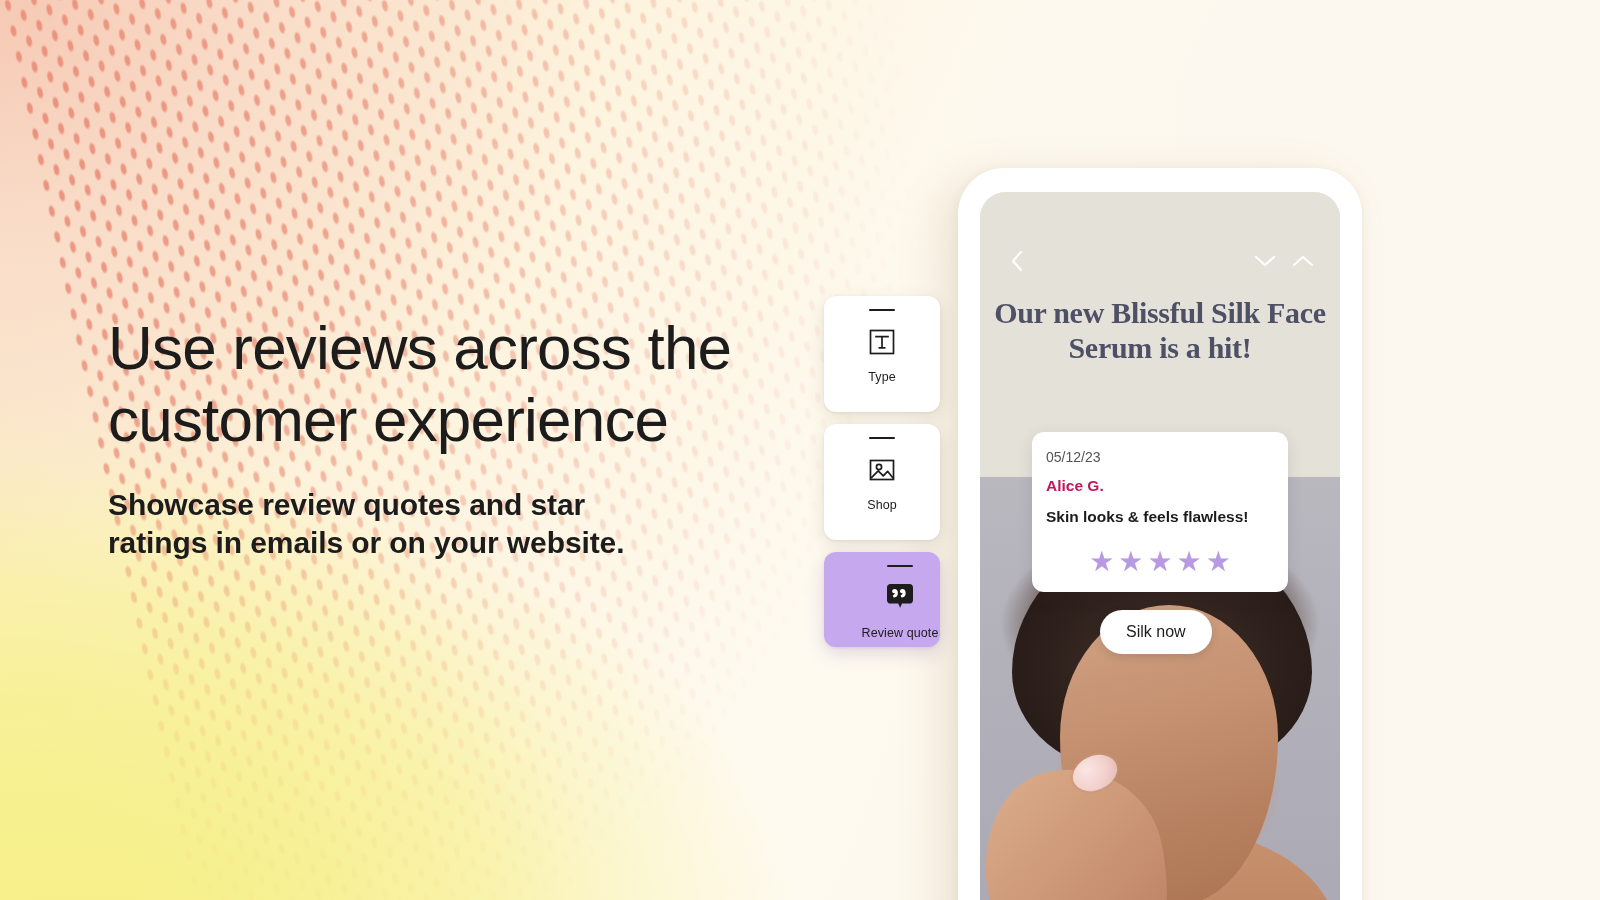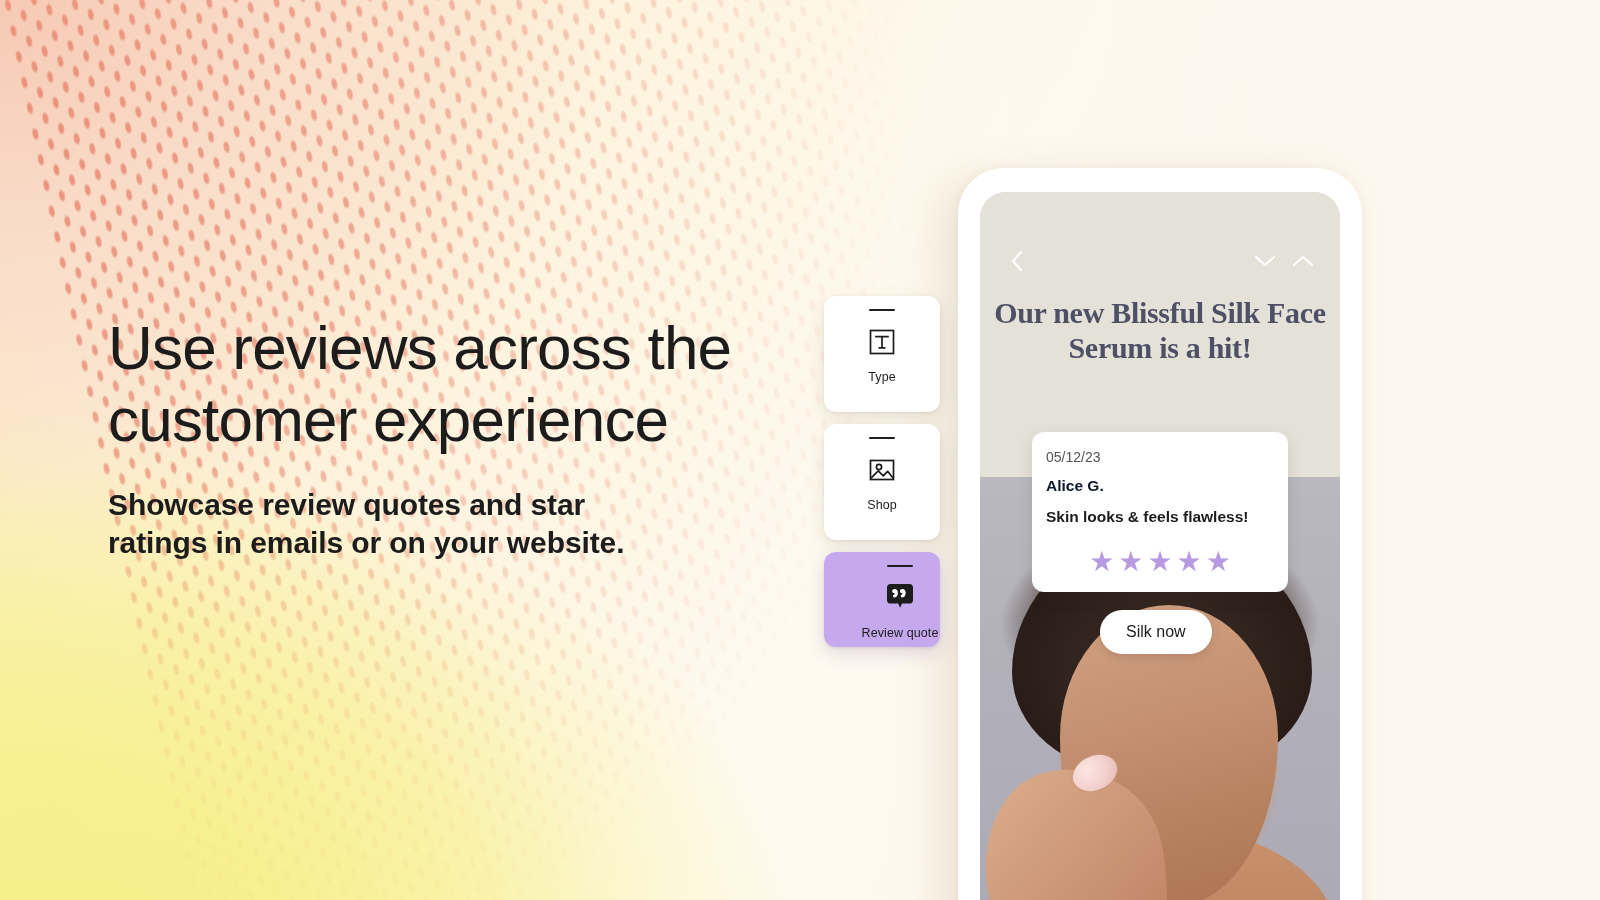--- a/index.html
+++ b/index.html
@@ -265,21 +265,21 @@
   }
   .review-date {
     font-size: 14px;
     color: #555555;
     margin-bottom: 14px;
     line-height: 1;
   }
   .review-author {
     font-size: 15.5px;
     font-weight: 700;
-    color: #0f172a;
+    color: #be185d;
     margin-bottom: 14px;
     line-height: 1;
   }
   .review-quote-text {
     font-size: 15.5px;
     font-weight: 700;
     color: #1c1c1c;
     margin-bottom: 22px;
     line-height: 1.2;
   }

